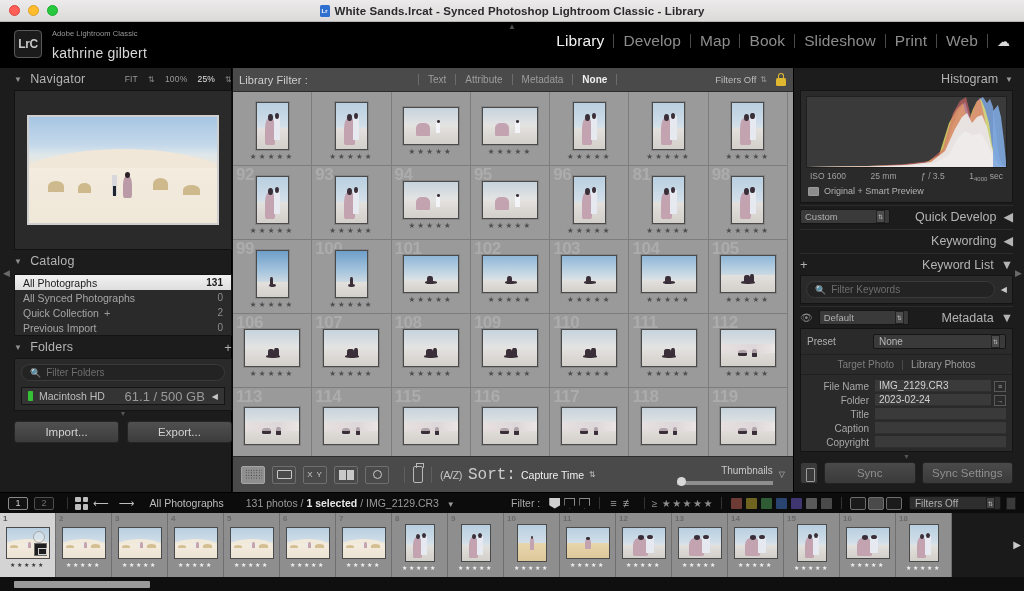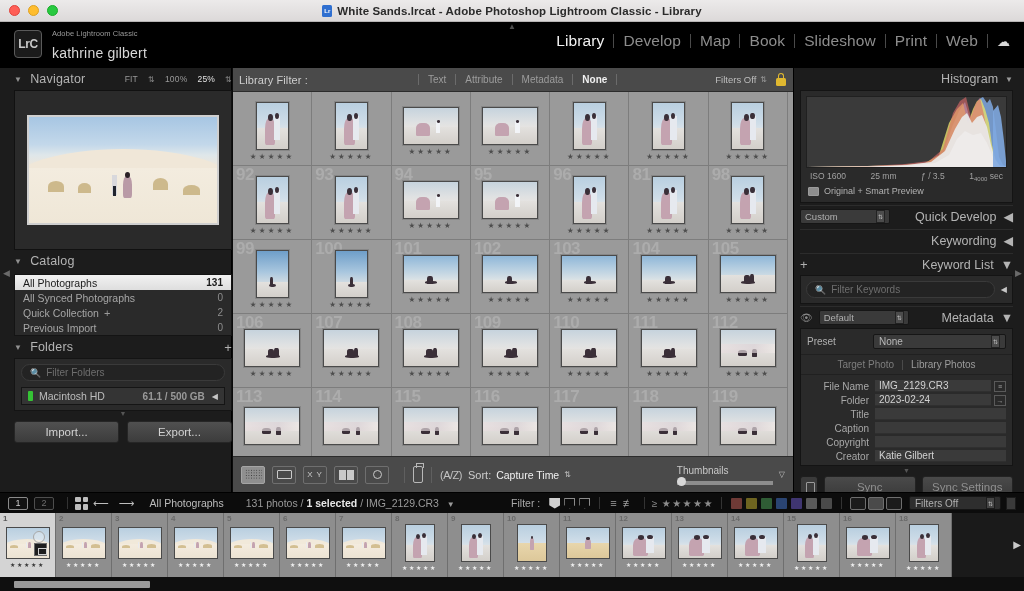--- a/index.html
+++ b/index.html
@@ -128,21 +128,21 @@
   .filter-folders {
     height: 17px; border-radius: 9px; background: #232323; border: 1px solid #3a3a3a;
     display: flex; align-items: center; padding: 0 8px; color: #6e6e6e; font-size: 10px;
   }
   .mag { font-size: 9px; margin-right: 5px; color: #8a8a8a; }
   .vol-row {
     margin-top: 6px; height: 18px; background: #343434; border: 1px solid #151515;
     display: flex; align-items: center; padding: 0 6px; font-size: 10.5px; color: #bdbdbd;
   }
   .vol-led { width: 5px; height: 10px; background: #35c335; margin-right: 6px; border-radius: 1px; }
-  .vol-space { margin-left: auto; font-size: 10px; color: #9a9a9a; font-weight: bold; }
+  .vol-space { margin-left: auto; font-size: 13px; color: #9a9a9a; }
   .vol-tri { color: #c6c6c6; font-size: 8px; margin-left: 7px; }
 
   .lbuttons { display: flex; gap: 8px; margin-top: 10px; }
   .lbtn {
     flex: 1; height: 22px; background: linear-gradient(#505050, #3c3c3c);
     border: 1px solid #262626; border-radius: 3px; color: #d2d2d2;
     font-size: 11.5px; display: flex; align-items: center; justify-content: center;
   }
   .lpanel-dots {
     position: absolute; left: 50%; transform: translateX(-50%); bottom: 26px;
@@ -221,23 +221,23 @@
     background-image: radial-gradient(#cfcfcf 40%, transparent 41%);
     background-size: 2.6px 2.6px;
   }
   .tb-dots.dark { background-image: radial-gradient(#3a3a3a 40%, transparent 41%); }
   .tb-sep { width: 1px; height: 16px; background: #5f5f5f; margin: 0 8px; }
   .spray {
     width: 10px; height: 17px; border: 1px solid #b8b8b8; border-radius: 2px; position: relative;
   }
   .spray:before { content:""; position:absolute; top:-4px; left:2px; width:6px; height:4px; border:1px solid #b8b8b8; border-bottom:none; }
   .az { color: #c2c2c2; font-size: 11px; margin-right: 6px; letter-spacing: -.5px; }
-  .sortlbl { font-size: 11px; color: #cdcdcd; }
+  .sortlbl { font-size: 16px; color: #cdcdcd; font-family: Liberation Mono, monospace; }
   .sortval { font-size: 10.5px; color: #f0f0f0; margin-left: 5px; }
-  .thumbs-area { margin-left: auto; display: flex; flex-direction: column; align-items: flex-start; margin-right: 6px; }
+  .thumbs-area { margin-left: auto; display: flex; flex-direction: column; align-items: flex-end; margin-right: 6px; }
   .thumbs-lbl { font-size: 10px; color: #c9c9c9; margin-bottom: 1px; }
   .slider { width: 96px; height: 8px; position: relative; }
   .slider .trk {
     position: absolute; top: 4px; left: 0; width: 100%; height: 1px; background: #8e8e8e;
     background-image: repeating-linear-gradient(to right, #8e8e8e 0 1px, transparent 1px 7px);
     height: 4px; background-size: auto;
   }
   .slider .knob { position: absolute; left: 0; top: 0; width: 9px; height: 9px; border-radius: 50%; background: #d8d8d8; }
   .tb-caret { color: #bdbdbd; font-size: 8px; }
 
@@ -386,21 +386,21 @@
 
 <div id="app">
 
   <div class="titlebar">
     <div class="traffic">
       <div class="tl red"></div>
       <div class="tl yellow"></div>
       <div class="tl green"></div>
     </div>
     <div class="title-text">
-      <span class="title-ico"></span><span>White Sands.lrcat - Adobe Photoshop Lightroom Classic - Library</span>
+      <span class="title-ico"></span><span>White Sands.lrcat - Synced Photoshop Lightroom Classic - Library</span>
     </div>
   </div>
 
   <div class="topbar">
     <div class="topbar-arrow">▲</div>
     <div class="lrc-badge">LrC</div>
     <div class="identity">
       <div class="app-name">Adobe Lightroom Classic</div>
       <div class="user-name">kathrine gilbert</div>
     </div>
@@ -1100,24 +1100,20 @@
               <span class="k">Title</span>
               <span class="v"></span>
             </div>
             <div class="md-row">
               <span class="k">Caption</span>
               <span class="v"></span>
             </div>
             <div class="md-row">
               <span class="k">Copyright</span>
               <span class="v"></span>
-            </div>
-            <div class="md-row">
-              <span class="k">Creator</span>
-              <span class="v">Katie Gilbert</span>
             </div>
           </div>
       </div>
 
       <div class="rp-dots">▼</div>
 
       <div class="sync-row">
         <span class="sync-mini"></span>
         <span class="sync-btn">Sync</span>
         <span class="sync-btn">Sync Settings</span>

